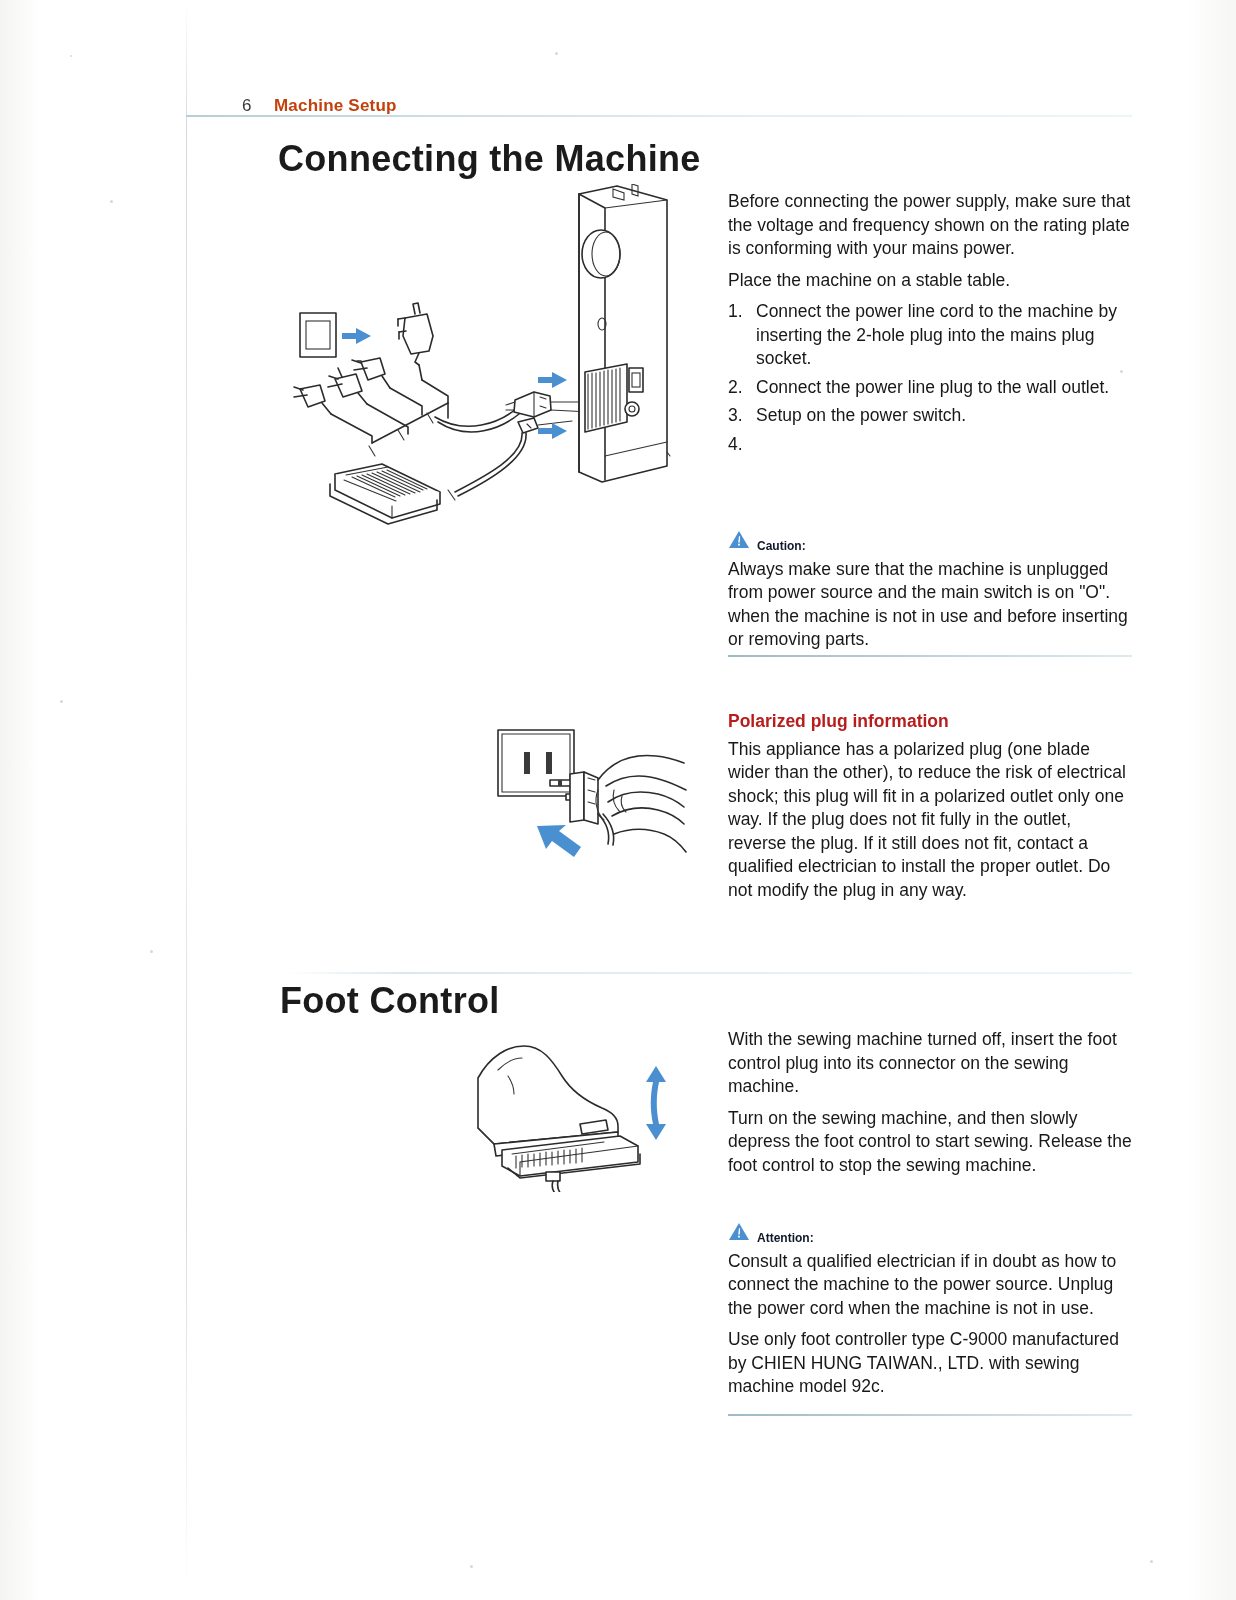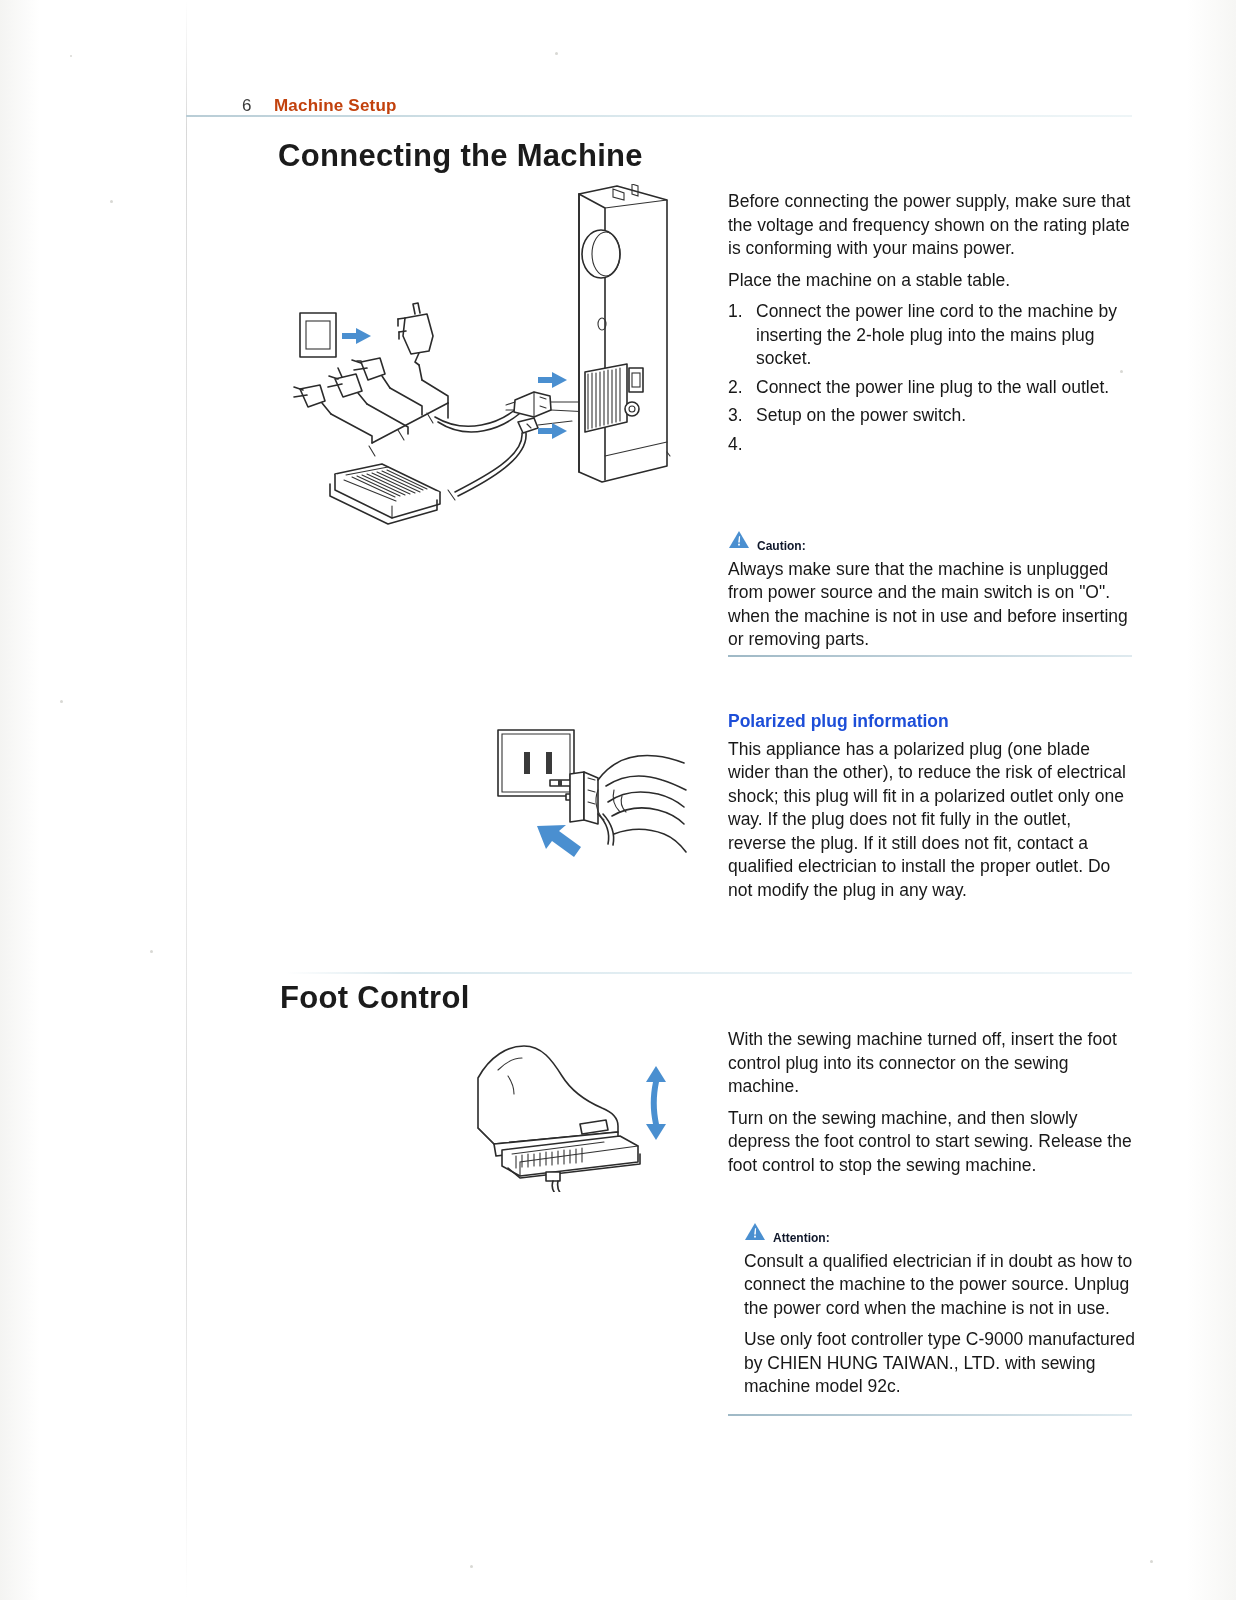--- a/index.html
+++ b/index.html
@@ -75,21 +75,21 @@
     font-size: 17px;
     font-weight: bold;
     color: #c2410c;
     letter-spacing: .2px;
   }
 
   
   h1.section-title {
     position: absolute;
     margin: 0;
-    font-size: 31px;
+    font-size: 36px;
     font-weight: bold;
     color: #1b1b1b;
     letter-spacing: .3px;
   }
   #title-connecting { left: 278px; top: 138px; }
   #title-foot       { left: 280px; top: 980px; }
 
   
   .textcol {
     position: absolute;
@@ -114,21 +114,21 @@
   ol.steps li .num {
     position: absolute;
     left: 0;
     top: 0;
   }
 
   .block-heading {
     font-weight: bold;
     font-size: 17.5px;
     margin: 0 0 4px 0;
-    color: #1d4ed8;
+    color: #b91c1c;
   }
 
   .notice-head {
     display: flex;
     align-items: flex-end;
     gap: 7px;
     margin: 0 0 2px 0;
   }
   .notice-head .warn-tri { flex: 0 0 auto; }
   .notice-head .label {
@@ -463,21 +463,21 @@
                  C 206 78, 206 64, 209 50 L216 50 Z"></path>
       </g>
     </svg>
   </div>
 
   <div class="textcol" style="left:728px; top:1028px; width:404px;">
     <p>With the sewing machine turned off, insert the foot control plug into its connector on the sewing machine.</p>
     <p>Turn on the sewing machine, and then slowly depress the foot control to start sewing. Release the foot control to stop the sewing machine.</p>
   </div>
 
-  <div class="textcol" style="left:728px; top:1222px; width:404px;margin-left:16px;">
+  <div class="textcol" style="left:728px; top:1222px; width:404px;">
     <div class="notice-head">
       <span class="warn-tri">
         <svg width="22" height="19" viewBox="0 0 22 19">
           <path d="M11 1 L21 18 L1 18 Z" fill="#4a8fd0"></path>
           <path d="M11 6.2 L12.1 6.2 L11.8 12.4 L10.2 12.4 Z" fill="#ffffff"></path>
           <rect x="10.1" y="13.7" width="1.8" height="1.8" fill="#ffffff"></rect>
         </svg>
       </span>
       <span class="label">Attention:</span>
     </div>

